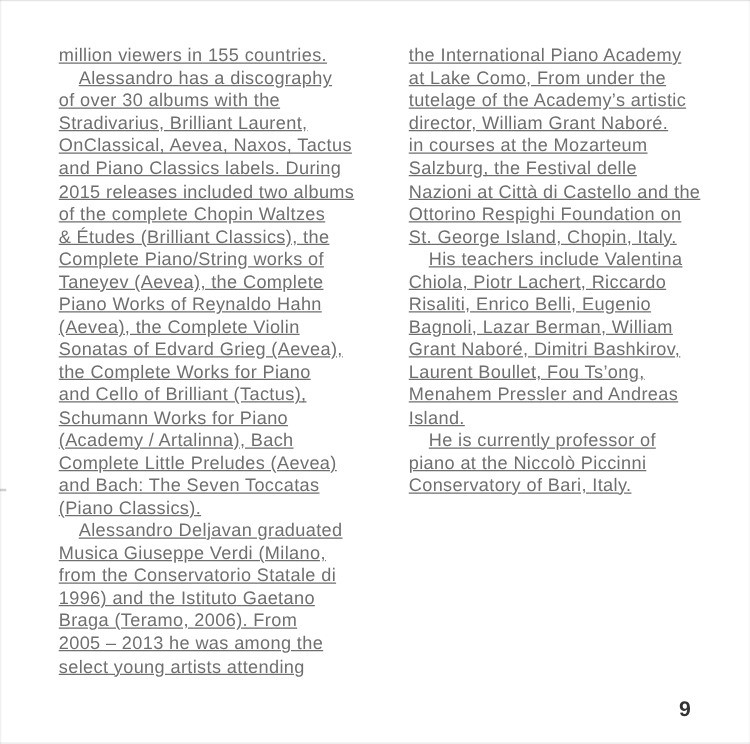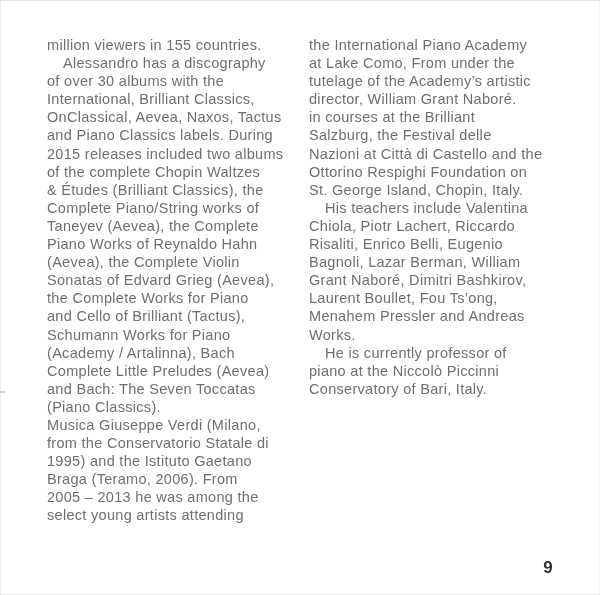--- a/index.html
+++ b/index.html
@@ -24,22 +24,22 @@
   }
   .col {
     position: absolute;
     top: 36px;
     width: 256px;
     color: #6f6f6f;
     font-size: 14.5px;
     letter-spacing: 0.3px;
     line-height: 18.1px;
   }
-  .col-left  { left: 47px; }
-  .col-right { left: 309px; }
+  .col-left  { left: 47px; text-decoration: underline; }
+  .col-right { left: 327px; text-decoration: underline; }
   .line { white-space: nowrap; }
   .line.indent { padding-left: 16px; }
   .page-number {
     position: absolute;
     top: 558px;
     left: 538px;
     width: 20px;
     text-align: center;
     color: #333333;
     font-size: 17px;
@@ -56,62 +56,63 @@
 </head>
 <body>
 
 <div class="page-frame"></div>
 <div class="scan-artifact"></div>
 
 <div class="col col-left">
     <div class="line">million viewers in 155 countries.</div>
     <div class="line indent">Alessandro has a discography</div>
     <div class="line">of over 30 albums with the</div>
-    <div class="line">International, Brilliant Classics,</div>
+    <div class="line">Stradivarius, Brilliant Laurent,</div>
     <div class="line">OnClassical, Aevea, Naxos, Tactus</div>
     <div class="line">and Piano Classics labels. During</div>
     <div class="line">2015 releases included two albums</div>
     <div class="line">of the complete Chopin Waltzes</div>
     <div class="line">&amp; Études (Brilliant Classics), the</div>
     <div class="line">Complete Piano/String works of</div>
     <div class="line">Taneyev (Aevea), the Complete</div>
     <div class="line">Piano Works of Reynaldo Hahn</div>
     <div class="line">(Aevea), the Complete Violin</div>
     <div class="line">Sonatas of Edvard Grieg (Aevea),</div>
     <div class="line">the Complete Works for Piano</div>
     <div class="line">and Cello of Brilliant (Tactus),</div>
     <div class="line">Schumann Works for Piano</div>
     <div class="line">(Academy / Artalinna), Bach</div>
     <div class="line">Complete Little Preludes (Aevea)</div>
     <div class="line">and Bach: The Seven Toccatas</div>
     <div class="line">(Piano Classics).</div>
+    <div class="line indent">Alessandro Deljavan graduated</div>
     <div class="line">Musica Giuseppe Verdi (Milano,</div>
     <div class="line">from the Conservatorio Statale di</div>
-    <div class="line">1995) and the Istituto Gaetano</div>
+    <div class="line">1996) and the Istituto Gaetano</div>
     <div class="line">Braga (Teramo, 2006). From</div>
     <div class="line">2005 – 2013 he was among the</div>
     <div class="line">select young artists attending</div>
   </div>
 
 <div class="col col-right">
     <div class="line">the International Piano Academy</div>
     <div class="line">at Lake Como, From under the</div>
     <div class="line">tutelage of the Academy’s artistic</div>
     <div class="line">director, William Grant Naboré.</div>
-    <div class="line">in courses at the Brilliant</div>
+    <div class="line">in courses at the Mozarteum</div>
     <div class="line">Salzburg, the Festival delle</div>
     <div class="line">Nazioni at Città di Castello and the</div>
     <div class="line">Ottorino Respighi Foundation on</div>
     <div class="line">St. George Island, Chopin, Italy.</div>
     <div class="line indent">His teachers include Valentina</div>
     <div class="line">Chiola, Piotr Lachert, Riccardo</div>
     <div class="line">Risaliti, Enrico Belli, Eugenio</div>
     <div class="line">Bagnoli, Lazar Berman, William</div>
     <div class="line">Grant Naboré, Dimitri Bashkirov,</div>
     <div class="line">Laurent Boullet, Fou Ts’ong,</div>
     <div class="line">Menahem Pressler and Andreas</div>
-    <div class="line">Works.</div>
+    <div class="line">Island.</div>
     <div class="line indent">He is currently professor of</div>
     <div class="line">piano at the Niccolò Piccinni</div>
     <div class="line">Conservatory of Bari, Italy.</div>
   </div>
 
 <div class="page-number">9</div>
 
 </body></html>

